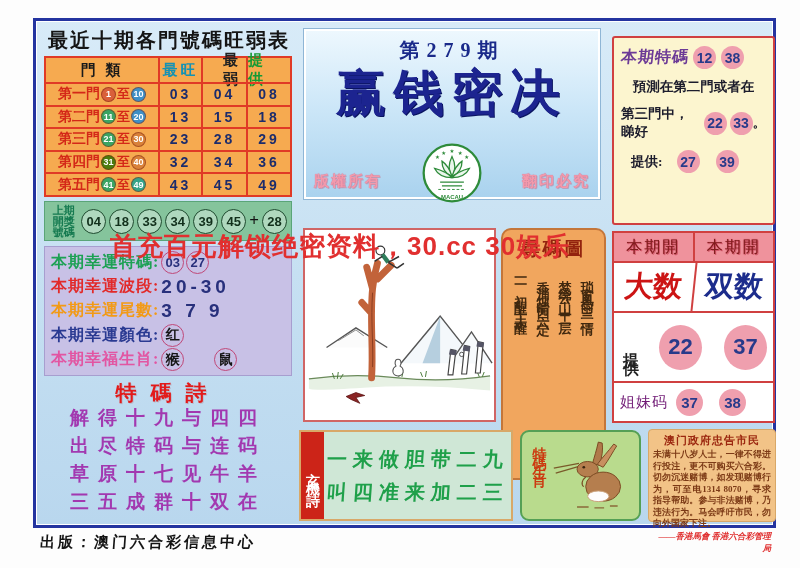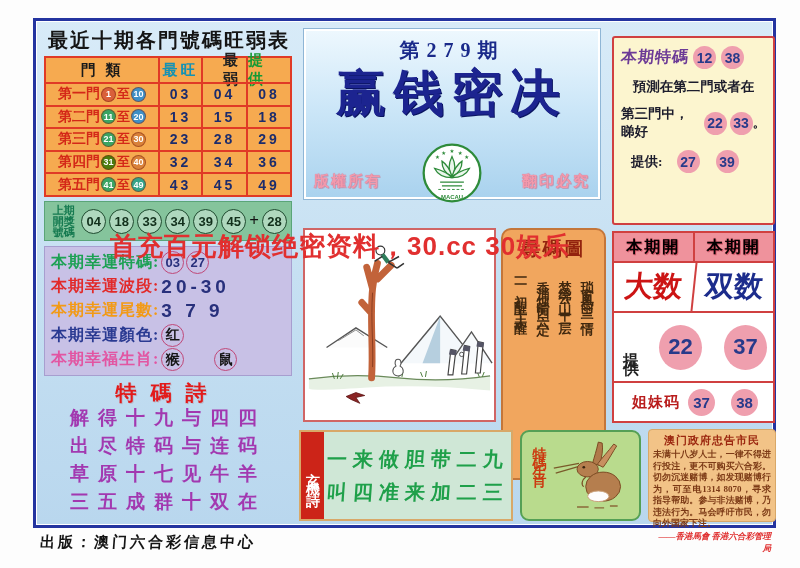--- a/index.html
+++ b/index.html
@@ -136,36 +136,36 @@
   .pcirc { display:inline-flex; align-items:center; justify-content:center;
     width:23px; height:23px; border-radius:50%; background:#ef9fae; color:#283a8a;
     font-weight:bold; font-size:14px; font-family:"Liberation Sans",sans-serif; flex:none; }
   .pcirc.empty { width:21px; height:21px; }
 
   
   #openpanel { left:612px; top:231px; width:163px; height:192px; background:#fff;
     border:2px solid #d04040; display:flex; flex-direction:column; }
   #op-heads { display:flex; height:30px; border-bottom:2px solid #d04040; }
   #op-heads div { flex:1; background:#ef929c; display:flex; align-items:center;
-    justify-content:center; color:#000000; font-size:16px; font-weight:bold;
+    justify-content:center; color:#7f1d1d; font-size:16px; font-weight:normal;
     letter-spacing:2px; text-shadow:0 0 1px #c03048,1px 1px 0 #c0304888;text-align:right; }
   #op-heads div:first-child { border-right:2px solid #d04040; }
   #op-big { display:flex; height:50px; border-bottom:2px solid #d04040; }
   #op-big div { flex:1; display:flex; align-items:center; justify-content:center;
     font-size:29px; font-weight:bold; transform:skewX(-6deg); }
   #op-big div:first-child { border-right:2px solid #d04040; color:#cc1414; }
   #op-big div:last-child { color:#1c2c8c; }
   #op-provide { display:flex; align-items:center; height:70px;
     border-bottom:2px solid #d04040; padding:0 6px; gap:10px; }
   #op-provide .vtext { color:#222; font-size:16px; font-weight:bold; letter-spacing:8px; }
   .bigpc { display:inline-flex; align-items:center; justify-content:center;
     width:45px; height:45px; border-radius:50%; background:#ef9fae; color:#283a8a;
     font-weight:bold; font-size:22px; font-family:"Liberation Sans",sans-serif; }
   #op-sister { flex:1; display:flex; align-items:center; padding:0 6px; gap:8px; }
-  #op-sister .lbl { color:#b91c1c; font-size:15px; font-weight:bold; letter-spacing:1px;margin-left:12px; }
+  #op-sister .lbl { color:#701a75; font-size:15px; font-weight:normal; letter-spacing:1px; }
   .smpc { display:inline-flex; align-items:center; justify-content:center;
     width:27px; height:27px; border-radius:50%; background:#ef9fae; color:#283a8a;
     font-weight:bold; font-size:15px; font-family:"Liberation Sans",sans-serif; }
 
   
   #watermark { left:110px; top:229px; width:560px; font-family:"Liberation Sans",sans-serif;
     font-size:26px; font-weight:bold; letter-spacing:1px; z-index:60; pointer-events:none;
     white-space:nowrap; }
   #publisher { left:40px; top:533px; font-size:15px; font-weight:bold; color:#141414;
     letter-spacing:3px; transform:skewX(-4deg); }

